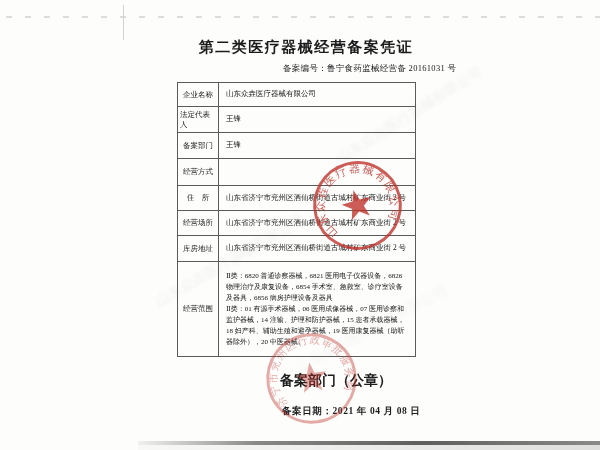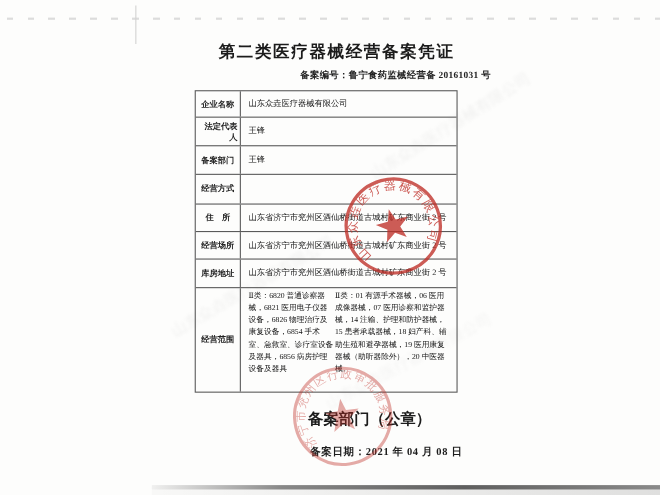--- a/index.html
+++ b/index.html
@@ -5,33 +5,33 @@
   html,body{margin:0;padding:0;background:#ffffff;}
   .stage{position:relative;width:600px;height:450px;background:#fdfdfc;overflow:hidden;
          font-family:"Liberation Serif","DejaVu Serif",serif;color:#1a1a1a;padding-left:12px;}
   
   .perforation{position:absolute;left:6px;right:6px;top:16px;height:2px;
     background:repeating-linear-gradient(90deg,#dcdcdc 0 6px,transparent 6px 19px);}
   .fold-line{position:absolute;left:123px;top:5px;width:1px;height:35px;background:#d2d2d2;}
   
   .title{position:absolute;left:0;right:0;top:38px;text-align:center;
          font-size:15px;font-weight:bold;letter-spacing:1.5px;color:#1c1c1c;}
-  .record-no{position:absolute;left:273px;top:63px;font-size:8.5px;font-weight:bold;
+  .record-no{position:absolute;left:283px;top:63px;font-size:8.5px;font-weight:normal;
              letter-spacing:.3px;color:#222;}
   
   .cert-table{position:absolute;left:177px;top:82px;width:239px;border:1px solid #5a5a5a;
               box-sizing:border-box;background:transparent;}
   .t-row{display:flex;border-bottom:1px solid #5a5a5a;box-sizing:border-box;}
   .t-row:last-child{border-bottom:none;}
   .t-label{width:41px;flex:0 0 41px;border-right:1px solid #5a5a5a;box-sizing:border-box;
-           display:flex;align-items:center;justify-content:center;text-align:right;
-           font-size:7.5px;font-weight:700;color:#222;padding:0 2px;line-height:1.3;}
+           display:flex;align-items:center;justify-content:center;text-align:left;
+           font-size:7.5px;font-weight:400;color:#222;padding:0 2px;line-height:1.3;}
   .t-value{flex:1;display:flex;align-items:center;box-sizing:border-box;
            padding:2px 4px 2px 7px;font-size:7.5px;color:#141414;line-height:1.35;}
-  .t-value.scope{flex-direction:row;align-items:flex-start;justify-content:center;
+  .t-value.scope{flex-direction:column;align-items:flex-start;justify-content:center;
                  font-size:7px;line-height:11px;padding-right:6px;}
   .scope p{margin:0;}
   
   .dept{position:absolute;left:280px;top:372px;font-size:14px;font-weight:bold;color:#1c1c1c;}
   .date{position:absolute;left:282px;top:393px;font-size:9.5px;font-weight:bold;
         letter-spacing:.6px;color:#1c1c1c;margin-top:12px;}
   
   .seal{position:absolute;pointer-events:none;}
   .seal-company{left:311px;top:159px;width:93px;height:93px;transform:rotate(-15deg);opacity:.78;}
   .seal-dept{left:264px;top:331px;width:95px;height:95px;transform:rotate(-8deg);opacity:.40;}

